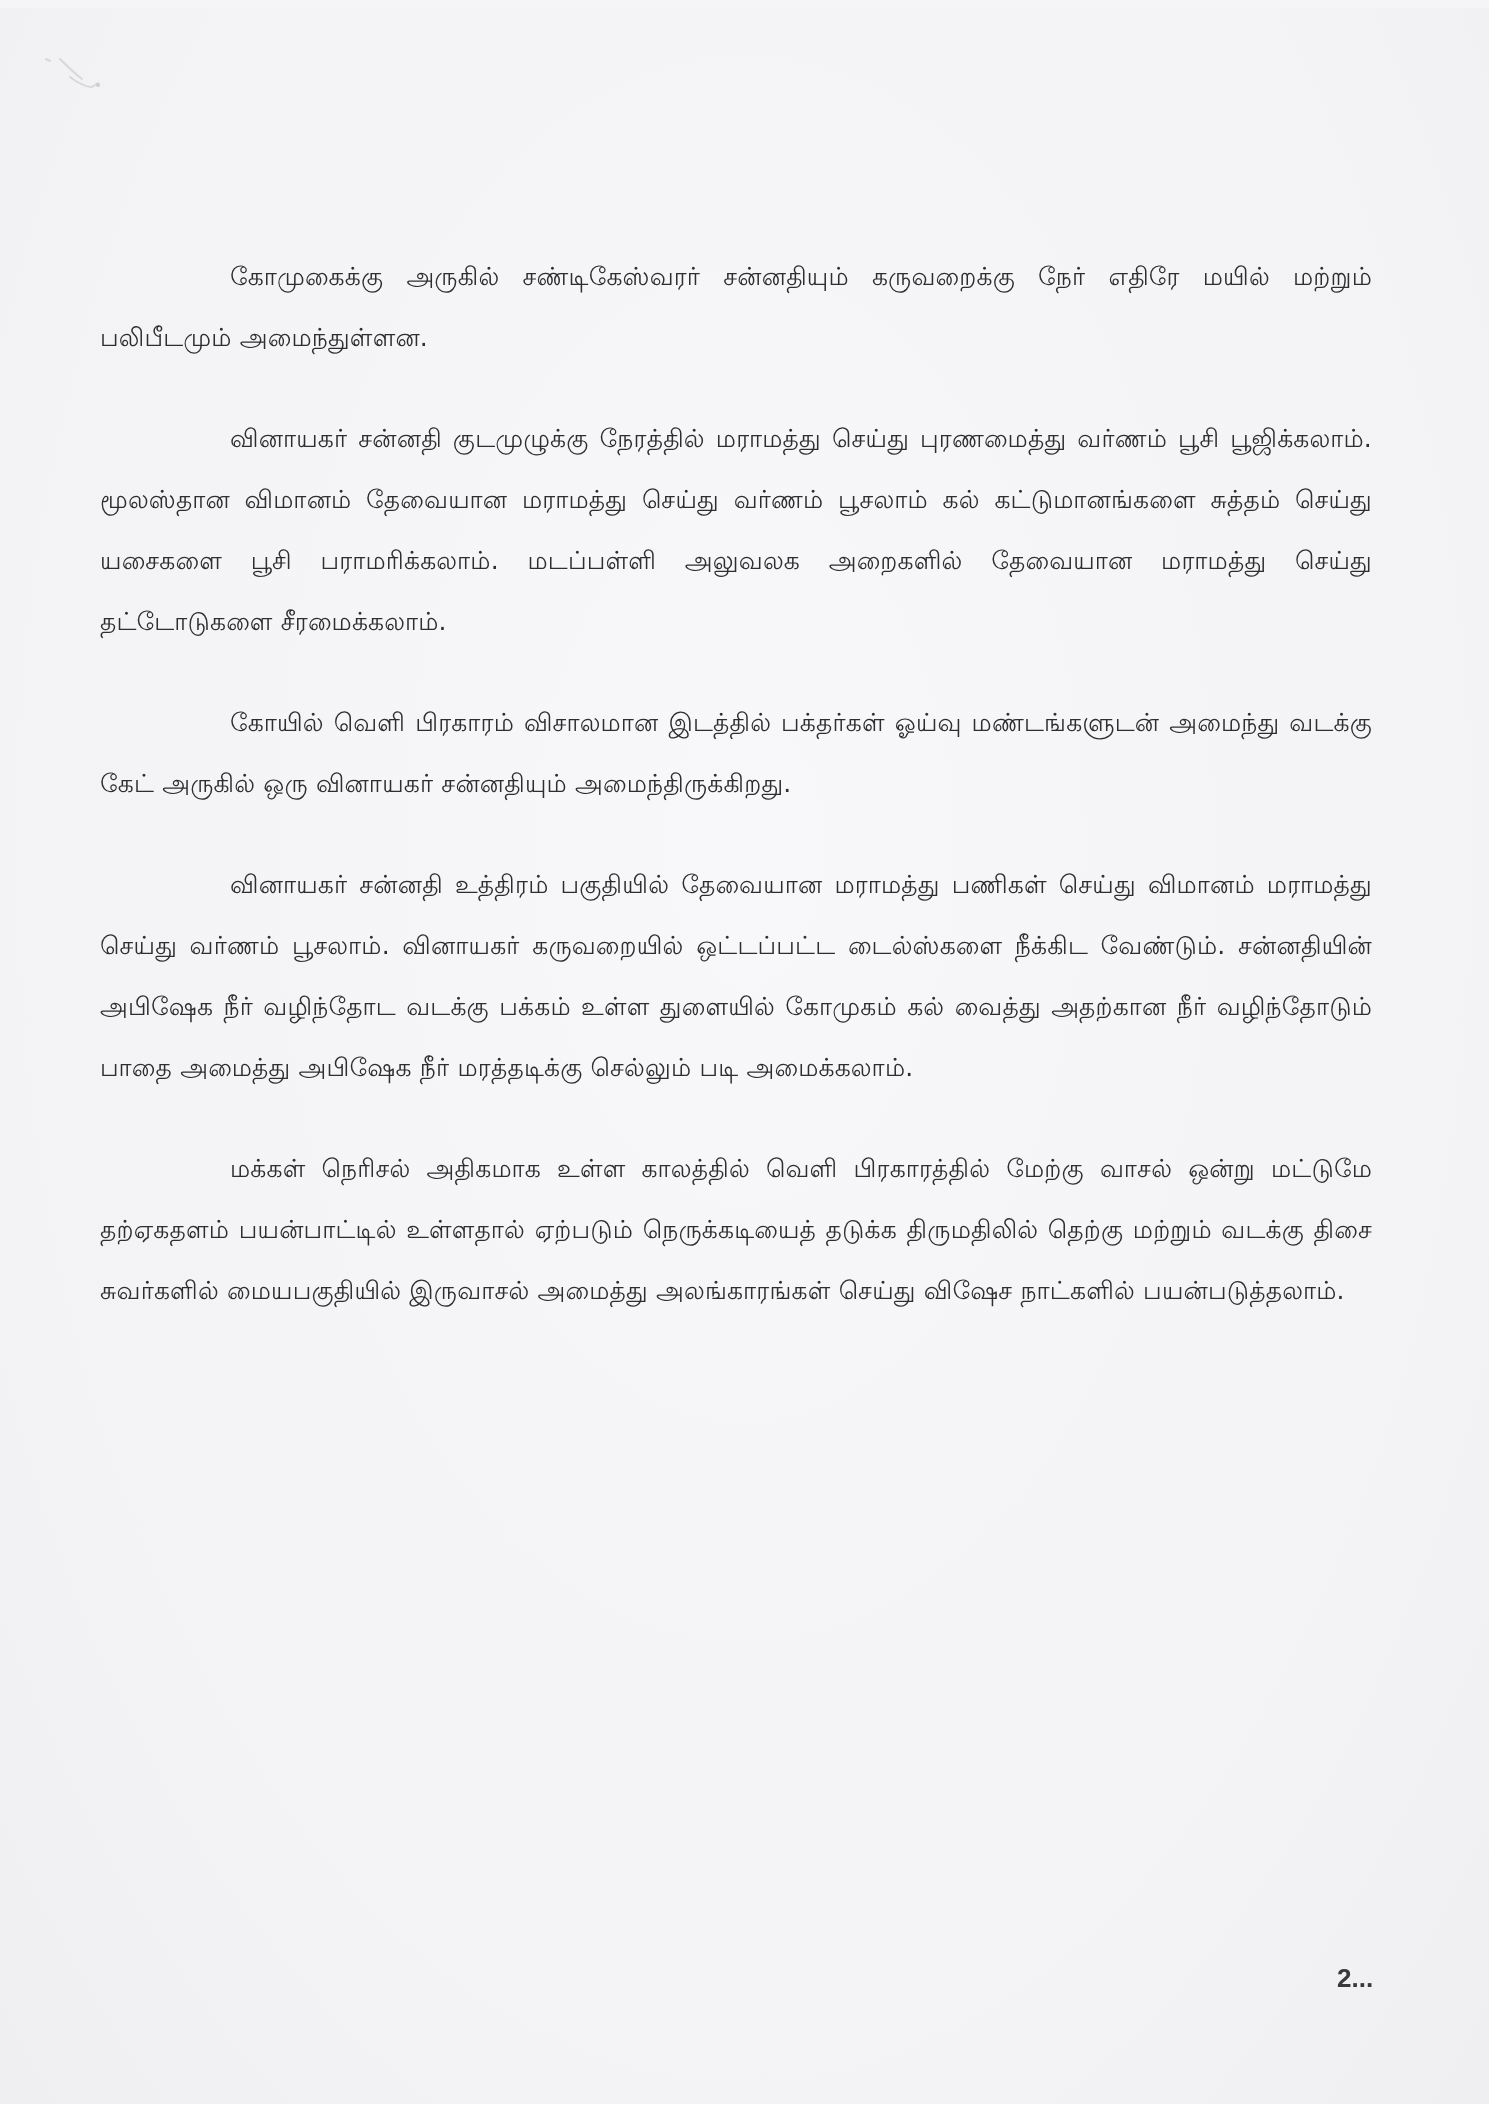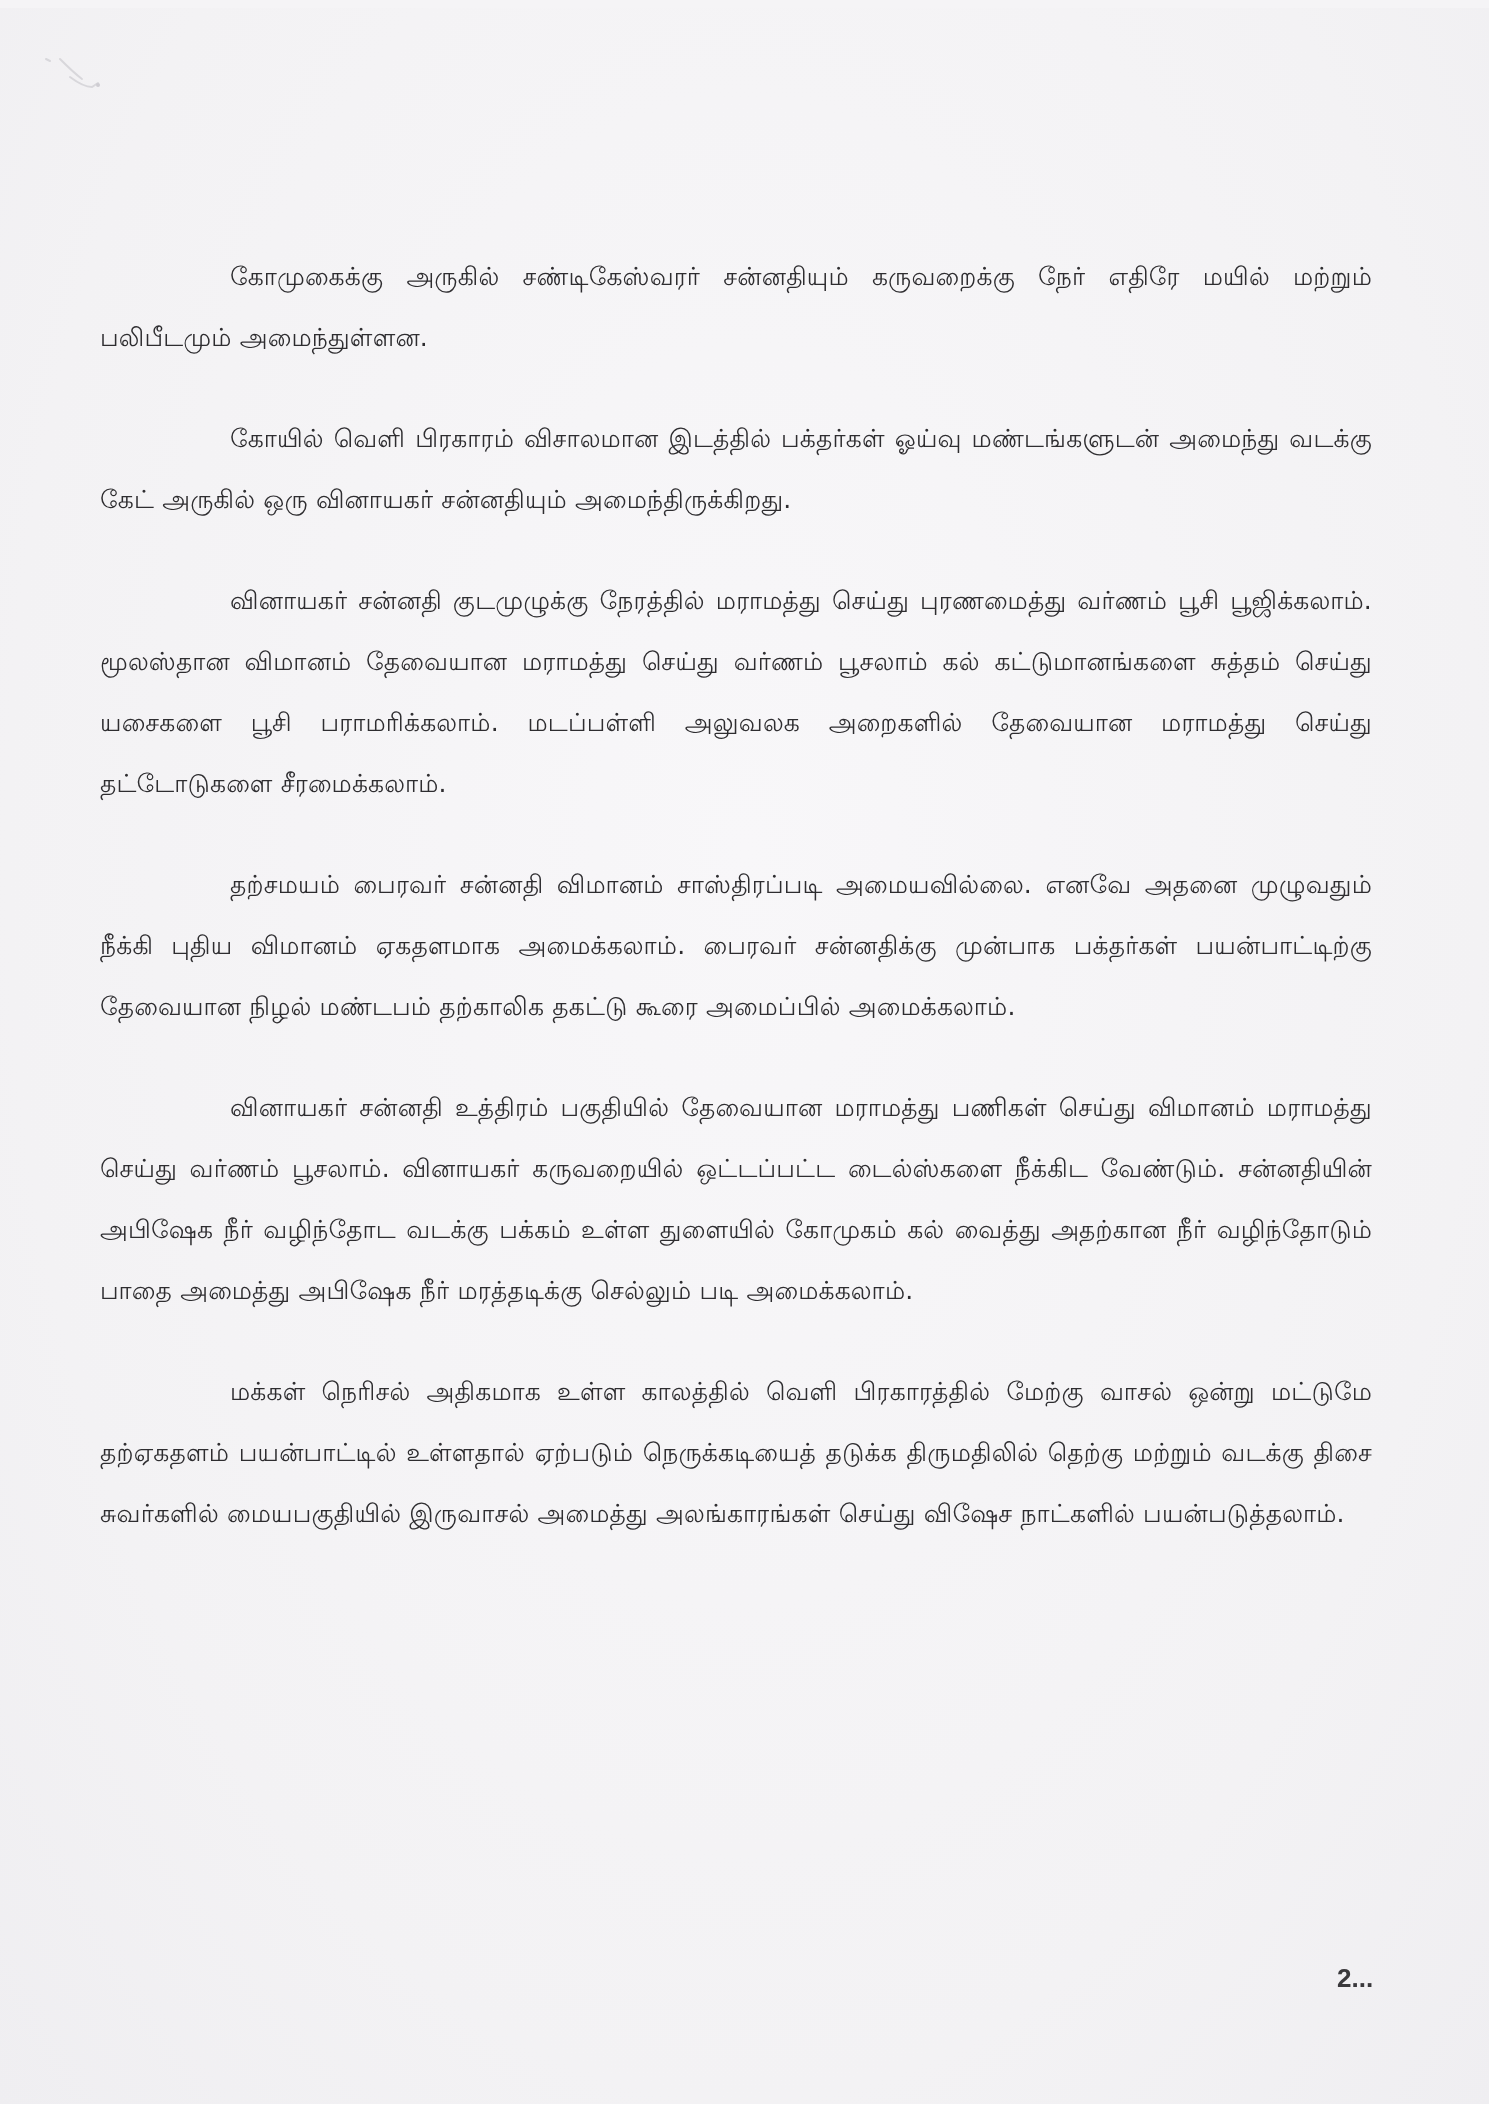--- a/index.html
+++ b/index.html
@@ -59,21 +59,20 @@
 
 <div class="page">
 
   <svg class="scan-mark" viewBox="0 0 80 50">
     <path d="M4 6 L8 8 M18 6 C26 14, 32 20, 40 26 M28 24 C36 30, 44 34, 50 34 L56 30" stroke="#d8d7db" stroke-width="2" fill="none" stroke-linecap="round"></path>
     <circle cx="56" cy="32" r="2" fill="#cfcdd2"></circle>
   </svg>
 
   <div class="content">
     <p class="para">கோமுகைக்கு அருகில் சண்டிகேஸ்வரர் சன்னதியும் கருவறைக்கு நேர் எதிரே மயில் மற்றும் பலிபீடமும் அமைந்துள்ளன.</p>
+    <p class="para">வினாயகர் சன்னதி குடமுழுக்கு நேரத்தில் மராமத்து செய்து புரணமைத்து வர்ணம் பூசி பூஜிக்கலாம். மூலஸ்தான விமானம் தேவையான மராமத்து செய்து வர்ணம் பூசலாம் கல் கட்டுமானங்களை சுத்தம் செய்து யசைகளை பூசி பராமரிக்கலாம். மடப்பள்ளி அலுவலக அறைகளில் தேவையான மராமத்து செய்து தட்டோடுகளை சீரமைக்கலாம்.</p>
     <p class="para">கோயில் வெளி பிரகாரம் விசாலமான இடத்தில் பக்தர்கள் ஓய்வு மண்டங்களுடன் அமைந்து வடக்கு கேட் அருகில் ஒரு வினாயகர் சன்னதியும் அமைந்திருக்கிறது.</p>
-    <p class="para">வினாயகர் சன்னதி குடமுழுக்கு நேரத்தில் மராமத்து செய்து புரணமைத்து வர்ணம் பூசி பூஜிக்கலாம். மூலஸ்தான விமானம் தேவையான மராமத்து செய்து வர்ணம் பூசலாம் கல் கட்டுமானங்களை சுத்தம் செய்து யசைகளை பூசி பராமரிக்கலாம். மடப்பள்ளி அலுவலக அறைகளில் தேவையான மராமத்து செய்து தட்டோடுகளை சீரமைக்கலாம்.</p>
-    <p class="para">தற்சமயம் பைரவர் சன்னதி விமானம் சாஸ்திரப்படி அமையவில்லை. எனவே அதனை முழுவதும் நீக்கி புதிய விமானம் ஏகதளமாக அமைக்கலாம். பைரவர் சன்னதிக்கு முன்பாக பக்தர்கள் பயன்பாட்டிற்கு தேவையான நிழல் மண்டபம்  தற்காலிக தகட்டு கூரை அமைப்பில் அமைக்கலாம்.</p>
     <p class="para">வினாயகர் சன்னதி உத்திரம் பகுதியில் தேவையான மராமத்து பணிகள் செய்து விமானம் மராமத்து  செய்து வர்ணம் பூசலாம். வினாயகர் கருவறையில் ஒட்டப்பட்ட டைல்ஸ்களை நீக்கிட வேண்டும். சன்னதியின் அபிஷேக நீர் வழிந்தோட வடக்கு பக்கம் உள்ள துளையில் கோமுகம் கல் வைத்து அதற்கான நீர் வழிந்தோடும் பாதை அமைத்து அபிஷேக நீர் மரத்தடிக்கு செல்லும் படி அமைக்கலாம்.</p>
     <p class="para">மக்கள் நெரிசல் அதிகமாக உள்ள காலத்தில் வெளி பிரகாரத்தில் மேற்கு வாசல் ஒன்று மட்டுமே தற்ஏகதளம் பயன்பாட்டில் உள்ளதால் ஏற்படும் நெருக்கடியைத் தடுக்க திருமதிலில் தெற்கு மற்றும் வடக்கு திசை சுவர்களில் மையபகுதியில் இருவாசல் அமைத்து அலங்காரங்கள் செய்து விஷேச நாட்களில் பயன்படுத்தலாம்.</p>
   </div>
 
   <div class="page-number">2...</div>
 </div>
 
 </body></html>

